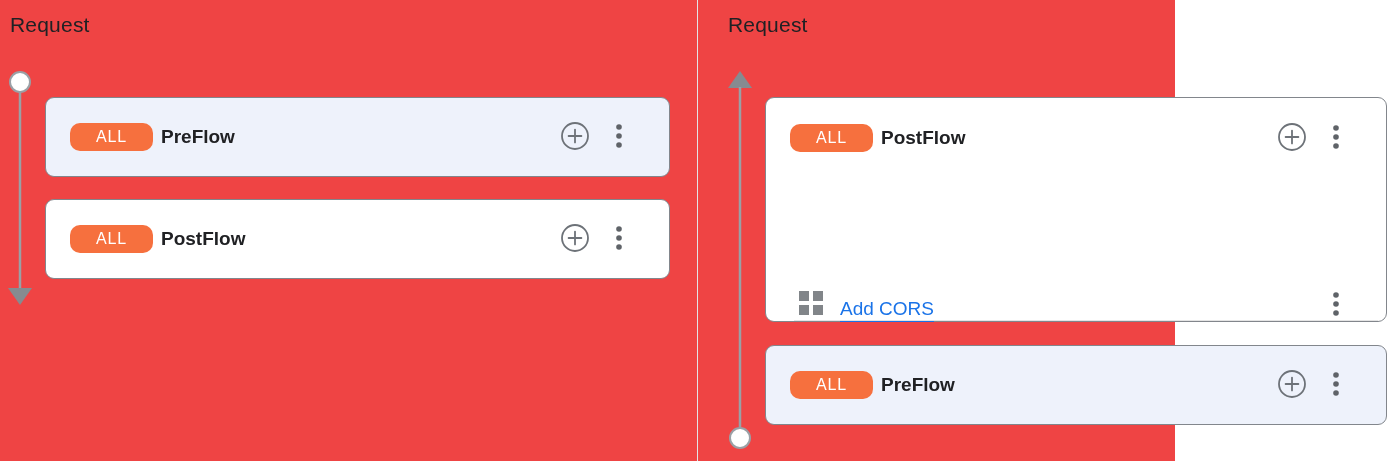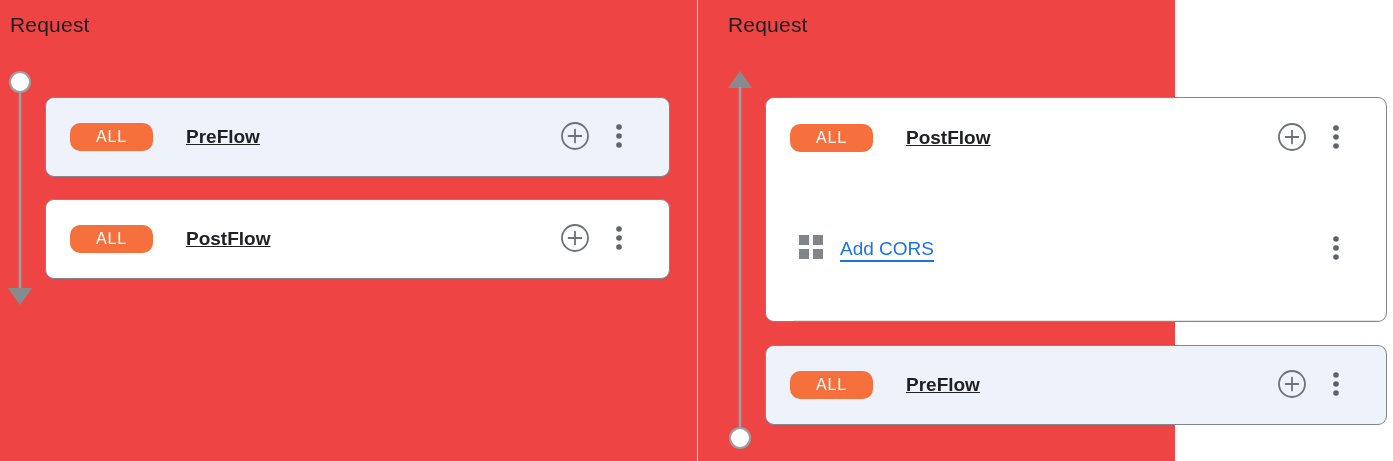--- a/index.html
+++ b/index.html
@@ -29,27 +29,27 @@
   .card-res-postflow { left:765px; top:97px;  width:622px; height:225px; }
   .card-res-preflow  { left:765px; top:345px; width:622px; height:80px; }
 
   .flow-header { display:flex; align-items:center; width:100%;
     padding-left:24px; padding-right:46px; height:80px; flex:none; }
 
   .cond-badge { width:83px; height:28px; border-radius:10px; background:#f6703e;
     color:#ffffff; font-size:16px; letter-spacing:0.8px; display:flex;
     align-items:center; justify-content:center; flex:none; }
 
-  .flow-title { margin-left:33px; font-size:19px; font-weight:700; color:#202124;text-decoration:underline; }
+  .flow-title { margin-left:8px; font-size:19px; font-weight:700; color:#202124; }
 
   .icon-group { margin-left:auto; display:flex; align-items:center; gap:25px; }
   .icon-btn { background:none; border:none; padding:0; cursor:pointer;
     display:flex; align-items:center; justify-content:center; }
 
-  .policy-row { display:flex; align-items:center; flex:1 1 auto;
+  .policy-row { display:flex; align-items:flex-end; flex:1 1 auto;
     padding-left:32px; padding-right:46px; }
   .policy-link { margin-left:16px; font-size:19px; color:#1a73e8;
     text-decoration:underline; text-underline-offset:5px;
     text-decoration-thickness:1.5px; cursor:pointer; }
   .policy-divider { height:1px; background:#e4e4e4; margin:0 8px 0 28px; flex:none; }
 </style>
 </head>
 <body>
 
 <div class="stage">

